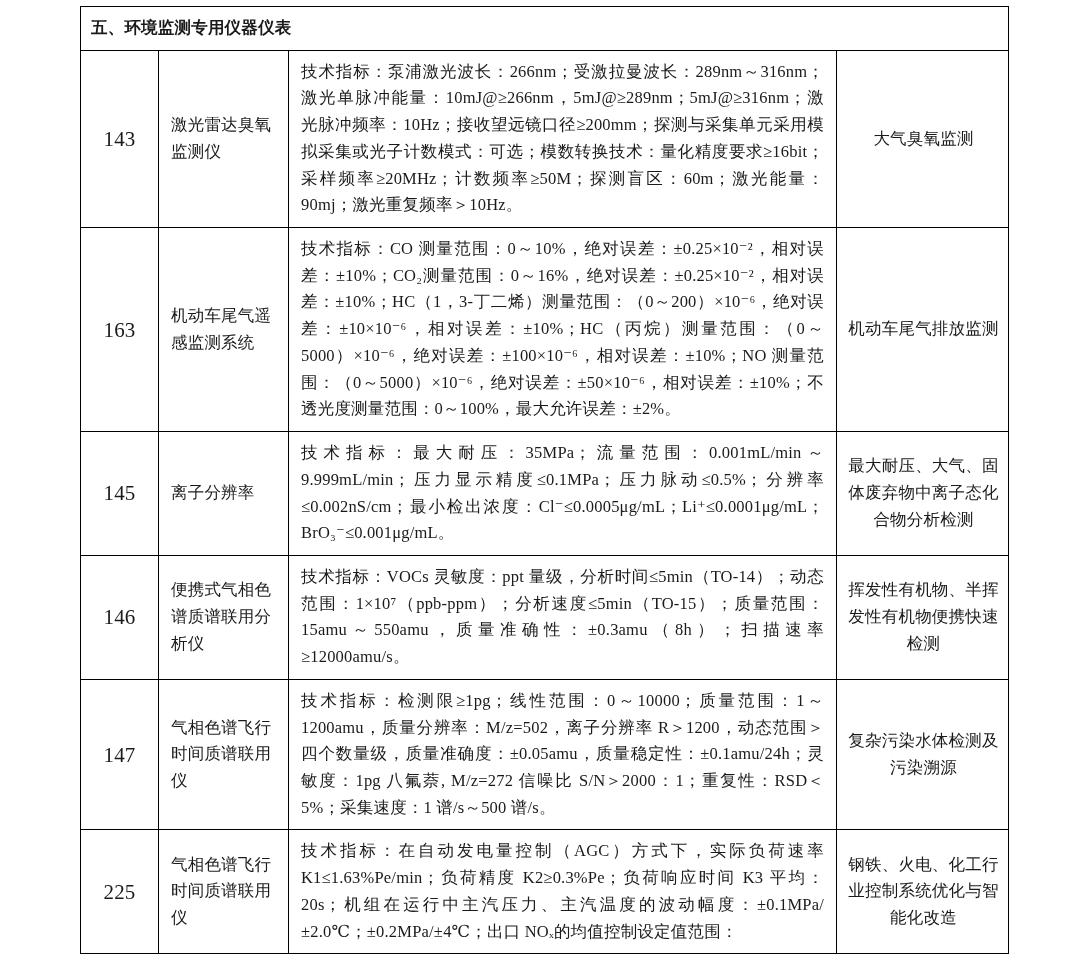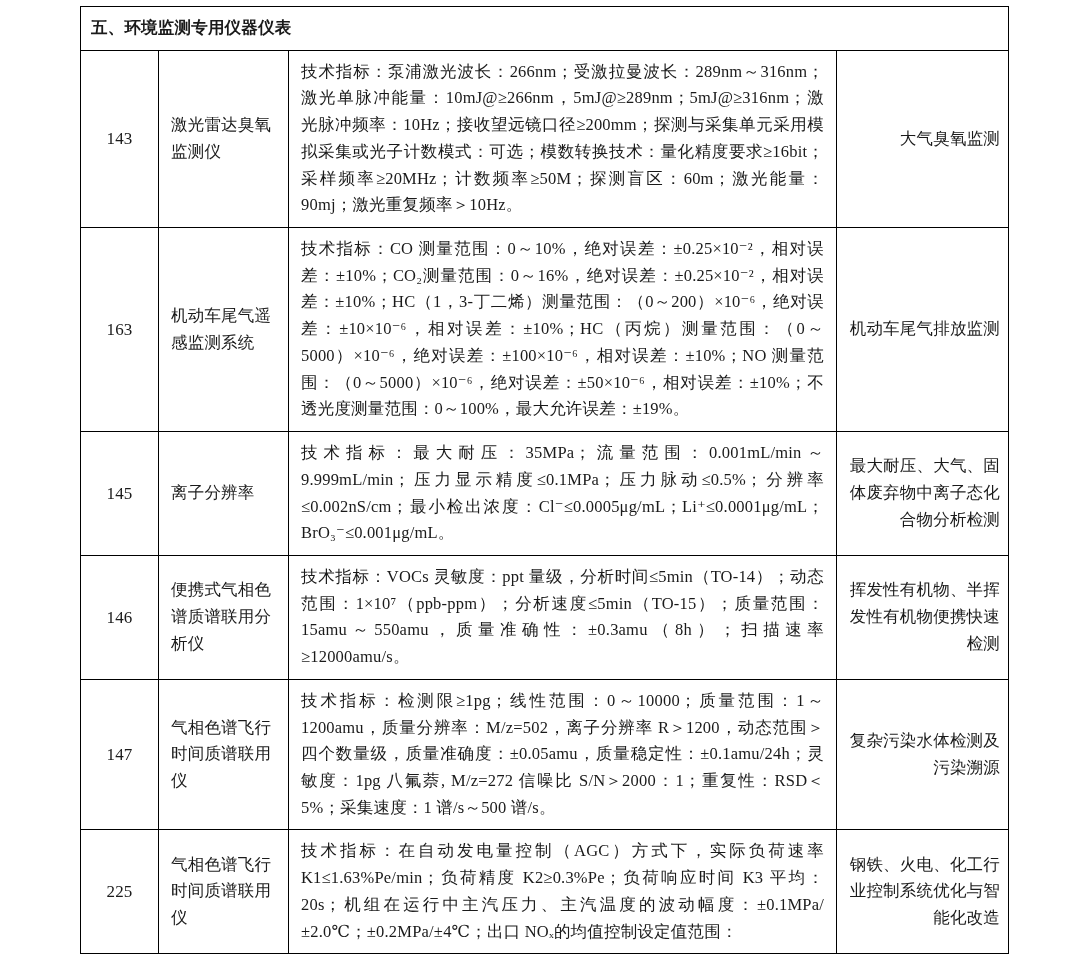--- a/index.html
+++ b/index.html
@@ -42,37 +42,37 @@
     padding: 9px 12px 9px 14px;
     letter-spacing: 0.6px;
   }
   col.c-no    { width: 78px; }
   col.c-name  { width: 130px; }
   col.c-spec  { width: 548px; }
   col.c-use   { width: 172px; }
 
   td.cell-no {
     text-align: center;
-    font-size: 17px;
+    font-size: 21px;
     font-family: "Liberation Serif", serif;
   }
   td.cell-name {
     text-align: left;
     padding-left: 12px;
     padding-right: 6px;
     margin-top: 39px;
   }
   td.cell-spec {
     text-align: justify;
     text-justify: inter-ideograph;
     padding-left: 12px;
     padding-right: 12px;
   }
   td.cell-use {
-    text-align: right;
+    text-align: center;
     padding-left: 10px;
     padding-right: 8px;
   }
 </style>
 </head>
 <body>
 
 <div class="page">
   <table class="doc-table">
     <colgroup>
@@ -89,21 +89,21 @@
       <tr>
         <td class="cell-no">143</td>
         <td class="cell-name">激光雷达臭氧监测仪</td>
         <td class="cell-spec">技术指标：泵浦激光波长：266nm；受激拉曼波长：289nm～316nm；激光单脉冲能量：10mJ@≥266nm，5mJ@≥289nm；5mJ@≥316nm；激光脉冲频率：10Hz；接收望远镜口径≥200mm；探测与采集单元采用模拟采集或光子计数模式：可选；模数转换技术：量化精度要求≥16bit；采样频率≥20MHz；计数频率≥50M；探测盲区：60m；激光能量：90mj；激光重复频率＞10Hz。</td>
         <td class="cell-use">大气臭氧监测</td>
       </tr>
 
       <tr>
         <td class="cell-no">163</td>
         <td class="cell-name">机动车尾气遥感监测系统</td>
-        <td class="cell-spec">技术指标：CO 测量范围：0～10%，绝对误差：±0.25×10⁻²，相对误差：±10%；CO₂测量范围：0～16%，绝对误差：±0.25×10⁻²，相对误差：±10%；HC（1，3-丁二烯）测量范围：（0～200）×10⁻⁶，绝对误差：±10×10⁻⁶，相对误差：±10%；HC（丙烷）测量范围：（0～5000）×10⁻⁶，绝对误差：±100×10⁻⁶，相对误差：±10%；NO 测量范围：（0～5000）×10⁻⁶，绝对误差：±50×10⁻⁶，相对误差：±10%；不透光度测量范围：0～100%，最大允许误差：±19%。</td>
+        <td class="cell-spec">技术指标：CO 测量范围：0～10%，绝对误差：±0.25×10⁻²，相对误差：±10%；CO₂测量范围：0～16%，绝对误差：±0.25×10⁻²，相对误差：±10%；HC（1，3-丁二烯）测量范围：（0～200）×10⁻⁶，绝对误差：±10×10⁻⁶，相对误差：±10%；HC（丙烷）测量范围：（0～5000）×10⁻⁶，绝对误差：±100×10⁻⁶，相对误差：±10%；NO 测量范围：（0～5000）×10⁻⁶，绝对误差：±50×10⁻⁶，相对误差：±10%；不透光度测量范围：0～100%，最大允许误差：±2%。</td>
         <td class="cell-use">机动车尾气排放监测</td>
       </tr>
 
       <tr>
         <td class="cell-no">145</td>
         <td class="cell-name">离子分辨率</td>
         <td class="cell-spec">技术指标：最大耐压：35MPa；流量范围：0.001mL/min～9.999mL/min；压力显示精度≤0.1MPa；压力脉动≤0.5%；分辨率≤0.002nS/cm；最小检出浓度：Cl⁻≤0.0005μg/mL；Li⁺≤0.0001μg/mL；BrO₃⁻≤0.001μg/mL。</td>
         <td class="cell-use">最大耐压、大气、固体废弃物中离子态化合物分析检测</td>
       </tr>
 

